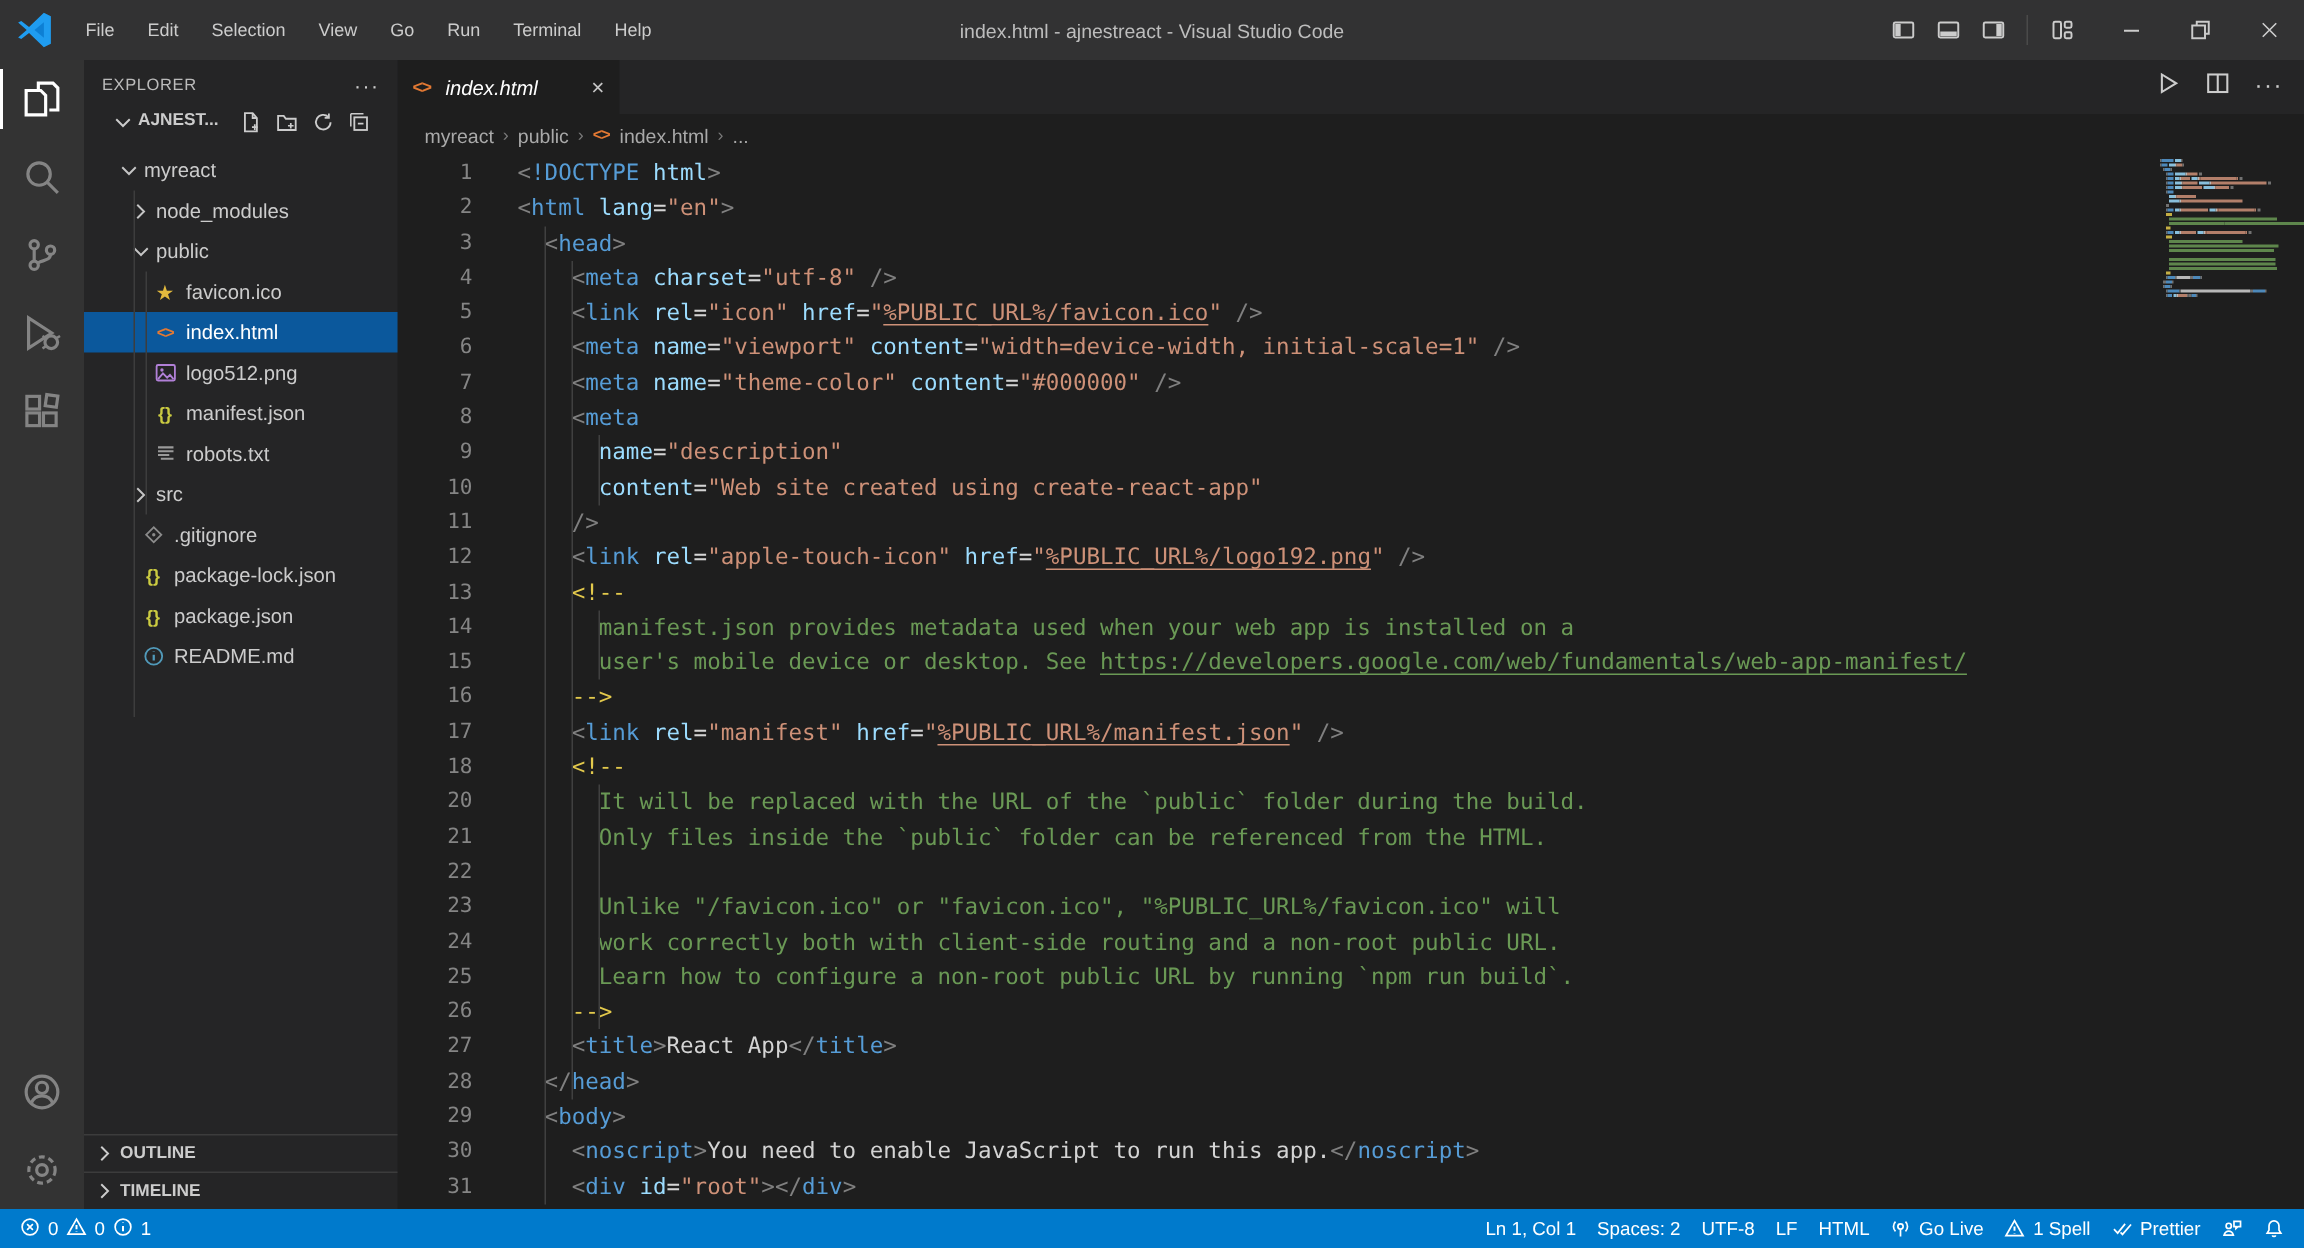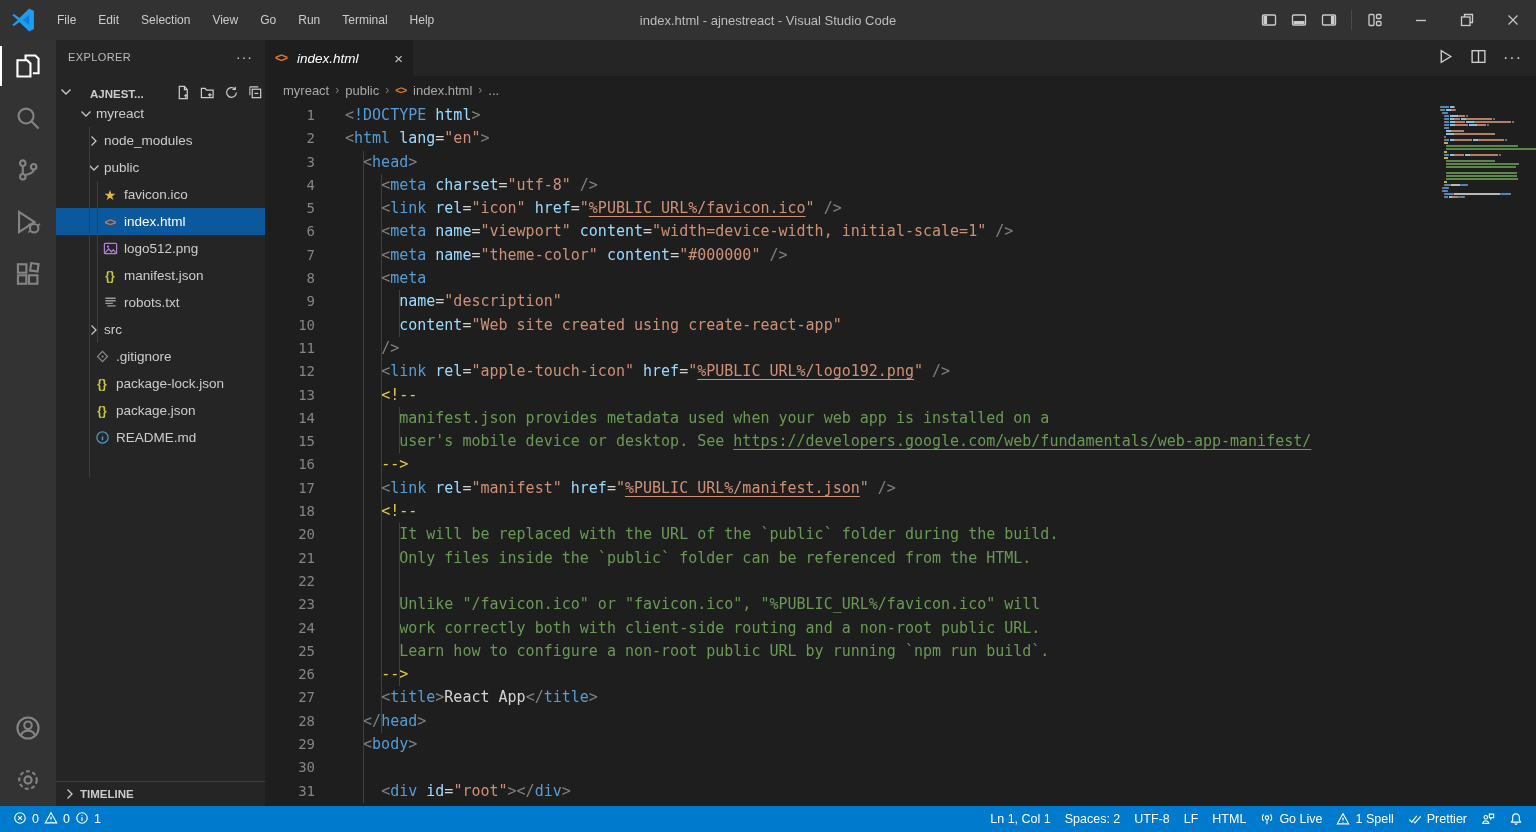--- a/index.html
+++ b/index.html
@@ -25,21 +25,21 @@
   .ab-item.active { color:#ffffff; }
   .ab-item.active::before { content:""; position:absolute; left:0; top:6px; bottom:6px; width:2px; background:#ffffff; }
   .ab-item svg { width:26px; height:26px; }
   .ab-bottom { margin-top:auto; display:flex; flex-direction:column; align-items:center; }
 
   
   .sidebar { width:209px; background:#252526; position:relative; font-size:13px; }
   .sb-header { height:34px; display:flex; align-items:center; padding:0 12px; }
   .sb-title { font-size:11px; letter-spacing:.4px; color:#bbbbbb; }
   .sb-ellipsis { margin-left:auto; color:#cccccc; font-size:14px; letter-spacing:1px; }
-  .sb-section { height:26px; display:flex; align-items:flex-end; padding:0 2px; font-weight:bold; font-size:11.5px; color:#cccccc;gap:14px; }
+  .sb-section { height:26px; display:flex; align-items:flex-start; padding:0 18px; font-weight:bold; font-size:11.5px; color:#cccccc; }
   .sb-section .chev { width:16px; height:16px; margin-right:2px; }
   .sb-actions { margin-left:auto; display:flex; gap:9px; color:#cccccc; }
   .sb-actions svg { width:15px; height:15px; }
   .tree { position:relative; }
   .tree-guide { position:absolute; width:1px; background:#3d3d3d; }
   .row { height:27px; display:flex; align-items:center; color:#cccccc; cursor:default; white-space:nowrap; }
   .row.sel { background:#0b589c; color:#ffffff; }
   .row .chev { width:16px; height:16px; flex:none; color:#c5c5c5; }
   .row .ficon { width:16px; height:16px; flex:none; margin-right:6px; display:flex; align-items:center; justify-content:center; font-size:12px; }
   .row .ficon svg { width:15px; height:15px; }
@@ -327,20 +327,26 @@
               <path d="M8 7v4M8 4.6v.3" stroke="#519aba" stroke-width="1.6"></path>
             </svg>
           </span>
           <span class="lbl">README.md</span>
         </div>
         <div class="tree-guide" style="left:33px;top:27px;height:351px;"></div>
    <div class="tree-guide" style="left:41px;top:81px;height:162px;"></div>
       </div>
     <div class="sb-panels">
       <div class="sb-panel">
+        <span class="chev" id="pan-chev-0"><svg viewBox="0 0 16 16" fill="none" stroke="currentColor" stroke-width="1.3">
+              <path d="M5.5 3.5l4.5 4.5-4.5 4.5"></path>
+            </svg></span>
+        <span>OUTLINE</span>
+      </div>
+      <div class="sb-panel">
         <span class="chev" id="pan-chev-1"><svg viewBox="0 0 16 16" fill="none" stroke="currentColor" stroke-width="1.3">
               <path d="M5.5 3.5l4.5 4.5-4.5 4.5"></path>
             </svg></span>
         <span>TIMELINE</span>
       </div>
     </div>
   </div>
 
   <div class="editor">
     <div class="tabbar">
@@ -451,21 +457,21 @@
      <span class="ln">27</span>
      <span class="lc"><span class="tok-x">    </span><span class="tok-p">&lt;</span><span class="tok-t">title</span><span class="tok-p">&gt;</span><span class="tok-x">React App</span><span class="tok-p">&lt;/</span><span class="tok-t">title</span><span class="tok-p">&gt;</span></span></div>
           <div class="line">
      <span class="ln">28</span>
      <span class="lc"><span class="tok-x">  </span><span class="tok-p">&lt;/</span><span class="tok-t">head</span><span class="tok-p">&gt;</span></span></div>
           <div class="line">
      <span class="ln">29</span>
      <span class="lc"><span class="tok-x">  </span><span class="tok-p">&lt;</span><span class="tok-t">body</span><span class="tok-p">&gt;</span></span></div>
           <div class="line">
      <span class="ln">30</span>
-     </div>
+     <span class="lc"><span class="tok-x">    </span><span class="tok-p">&lt;</span><span class="tok-t">noscript</span><span class="tok-p">&gt;</span><span class="tok-x">You need to enable JavaScript to run this app.</span><span class="tok-p">&lt;/</span><span class="tok-t">noscript</span><span class="tok-p">&gt;</span></span></div>
           <div class="line">
      <span class="ln">31</span>
      <span class="lc"><span class="tok-x">    </span><span class="tok-p">&lt;</span><span class="tok-t">div</span><span class="tok-x"> </span><span class="tok-a">id</span><span class="tok-o">=</span><span class="tok-s">"root"</span><span class="tok-p">&gt;</span><span class="tok-p">&lt;/</span><span class="tok-t">div</span><span class="tok-p">&gt;</span></span></div>
           <div class="indent-guide" style="left:calc(80px + 2ch); top:46.6px; height:652.4px;"></div>
           <div class="indent-guide" style="left:calc(80px + 4ch); top:69.9px; height:559.2px;"></div>
           <div class="indent-guide" style="left:calc(80px + 6ch); top:186.4px; height:46.6px;"></div>
           <div class="indent-guide" style="left:calc(80px + 6ch); top:302.90000000000003px; height:46.6px;"></div>
           <div class="indent-guide" style="left:calc(80px + 6ch); top:419.40000000000003px; height:163.1px;"></div>
         </div>
       <div class="minimap" id="minimap">

